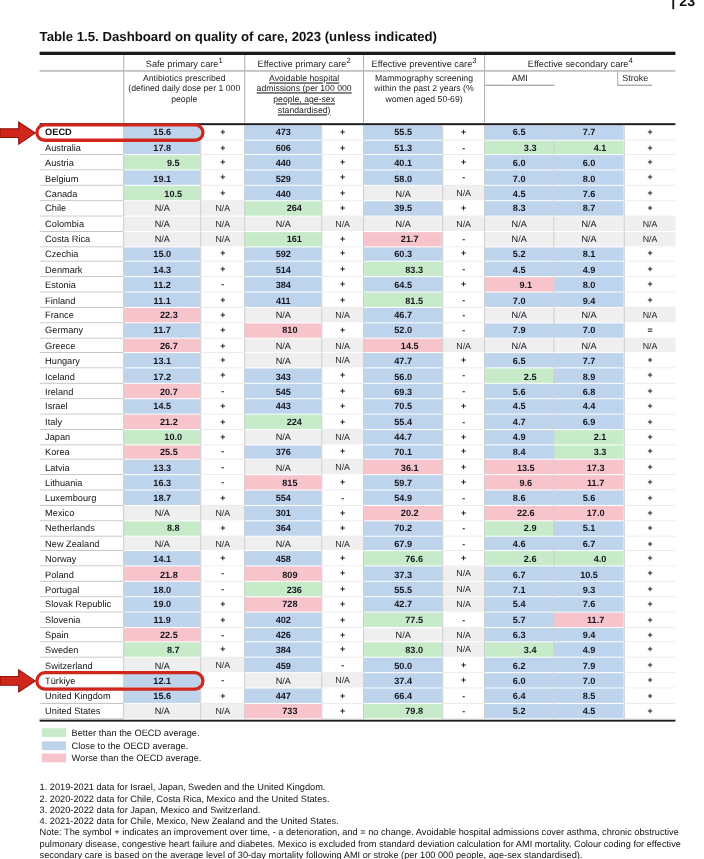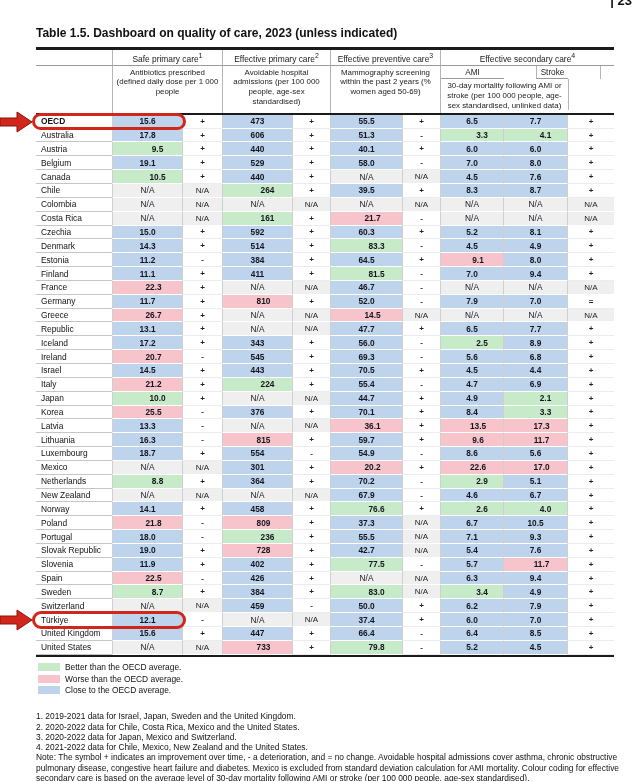--- a/index.html
+++ b/index.html
@@ -13,23 +13,23 @@
   
   .hrowA .hcell{font-size:8.4px;text-align:center;padding:2px 0 1px 0;
                 border-bottom:1px solid #9a9a9a;color:#1a1a1a;}
   .hc{border-left:1px solid #b5b5b5;}
   .hc-safe{grid-column:2/4;} .hc-eff{grid-column:4/6;}
   .hc-prev{grid-column:6/8;} .hc-sec{grid-column:8/11;}
   .hrowB{height:47px;}
   .hrowB .hcell{font-size:7.9px;line-height:9.6px;text-align:center;
                 padding:2px 2px 0 2px;border-left:1px solid #b5b5b5;color:#222;
                 box-sizing:border-box;overflow:hidden;}
-  .hd-anti{grid-column:2/4;} .hd-avoid{grid-column:4/6;} .hd-mam{grid-column:6/8;}
+  .hd-anti{grid-column:2/4;} .hd-avoid{grid-column:4/6;text-decoration:underline;} .hd-mam{grid-column:6/8;}
   .hd-sec{grid-column:8/11;padding:0 !important;}
-  .sec-top{display:grid;grid-template-columns:63px 64px 47px;}
+  .sec-top{display:grid;grid-template-columns:63px 64px 47px;gap:25px;}
   .sec-top div{padding:2px 0 1px 0;font-size:8.2px;}
   .sec-ami,.sec-stroke{border-bottom:1px solid #9a9a9a;}
   .sec-stroke,.sec-blank{border-left:1px solid #b5b5b5;margin-left:32px;}
   .sec-bot{display:grid;grid-template-columns:127px 47px;}
   .sec-desc{padding:2px 2px 0 2px;}
   .sec-blank2{border-left:1px solid #b5b5b5;}
   
   .tbody{border-top:2px solid #1b1b1b;}
   .row{height:13.85px;position:relative;}
   .cell{display:flex;align-items:center;justify-content:center;font-size:8.3px;
@@ -76,24 +76,20 @@
       <div class="hcell" style="border-left:none"></div>
       <div class="hcell hd-anti">Antibiotics prescribed (defined daily dose per 1 000 people</div>
       <div class="hcell hd-avoid">Avoidable hospital admissions (per 100 000 people, age-sex standardised)</div>
       <div class="hcell hd-mam">Mammography screening within the past 2 years (% women aged 50-69)</div>
       <div class="hcell hd-sec">
         <div class="sec-top">
           <div class="sec-ami">AMI</div>
           <div class="sec-stroke">Stroke</div>
           <div class="sec-blank"></div>
         </div>
-        <div class="sec-bot">
-          <div class="sec-desc">30-day mortality following AMI or stroke (per 100 000 people, age-sex standardised, unlinked data)</div>
-          <div class="sec-blank2"></div>
-        </div>
       </div>
     </div>
     <div class="tbody" id="tbody">
         <div class="grid row">
           <div class="cell name bold">OECD</div>
           <div class="cell val c-b">15.6</div>
           <div class="cell trend c-w">+</div>
           <div class="cell val c-b">473</div>
           <div class="cell trend c-w">+</div>
           <div class="cell val c-b">55.5</div>
@@ -268,21 +264,21 @@
           <div class="cell trend c-w">+</div>
           <div class="cell val c-n">N/A</div>
           <div class="cell trend c-n">N/A</div>
           <div class="cell val c-p">14.5</div>
           <div class="cell trend c-n">N/A</div>
           <div class="cell val c-n">N/A</div>
           <div class="cell val c-n">N/A</div>
           <div class="cell trend c-n">N/A</div>
         </div>
         <div class="grid row">
-          <div class="cell name">Republic</div>
+          <div class="cell name">Hungary</div>
           <div class="cell val c-b">13.1</div>
           <div class="cell trend c-w">+</div>
           <div class="cell val c-n">N/A</div>
           <div class="cell trend c-n">N/A</div>
           <div class="cell val c-b">47.7</div>
           <div class="cell trend c-w">+</div>
           <div class="cell val c-b">6.5</div>
           <div class="cell val c-b">7.7</div>
           <div class="cell trend c-w">+</div>
         </div>
@@ -568,26 +564,26 @@
         </div>
       </div>
   </div>
 
   <div class="legend" id="legend">
       <div class="leg-item">
         <span class="swatch" style="background: rgb(199, 235, 201);"></span>
         <span>Better than the OECD average.</span>
       </div>
       <div class="leg-item">
+        <span class="swatch" style="background: rgb(189, 212, 236);"></span>
+        <span>Close to the OECD average.</span>
+      </div>
+      <div class="leg-item">
         <span class="swatch" style="background: rgb(248, 196, 203);"></span>
         <span>Worse than the OECD average.</span>
-      </div>
-      <div class="leg-item">
-        <span class="swatch" style="background: rgb(189, 212, 236);"></span>
-        <span>Close to the OECD average.</span>
       </div>
     </div>
   <div class="fnotes" id="fnotes">
       <div>1. 2019-2021 data for Israel, Japan, Sweden and the United Kingdom.</div>
       <div>2. 2020-2022 data for Chile, Costa Rica, Mexico and the United States.</div>
       <div>3. 2020-2022 data for Japan, Mexico and Switzerland.</div>
       <div>4. 2021-2022 data for Chile, Mexico, New Zealand and the United States.</div>
       <div>Note: The symbol + indicates an improvement over time, - a deterioration, and = no change. Avoidable hospital admissions cover asthma, chronic obstructive pulmonary disease, congestive heart failure and diabetes. Mexico is excluded from standard deviation calculation for AMI mortality. Colour coding for effective secondary care is based on the average level of 30-day mortality following AMI or stroke (per 100 000 people, age-sex standardised).</div>
     </div>
 </div>

